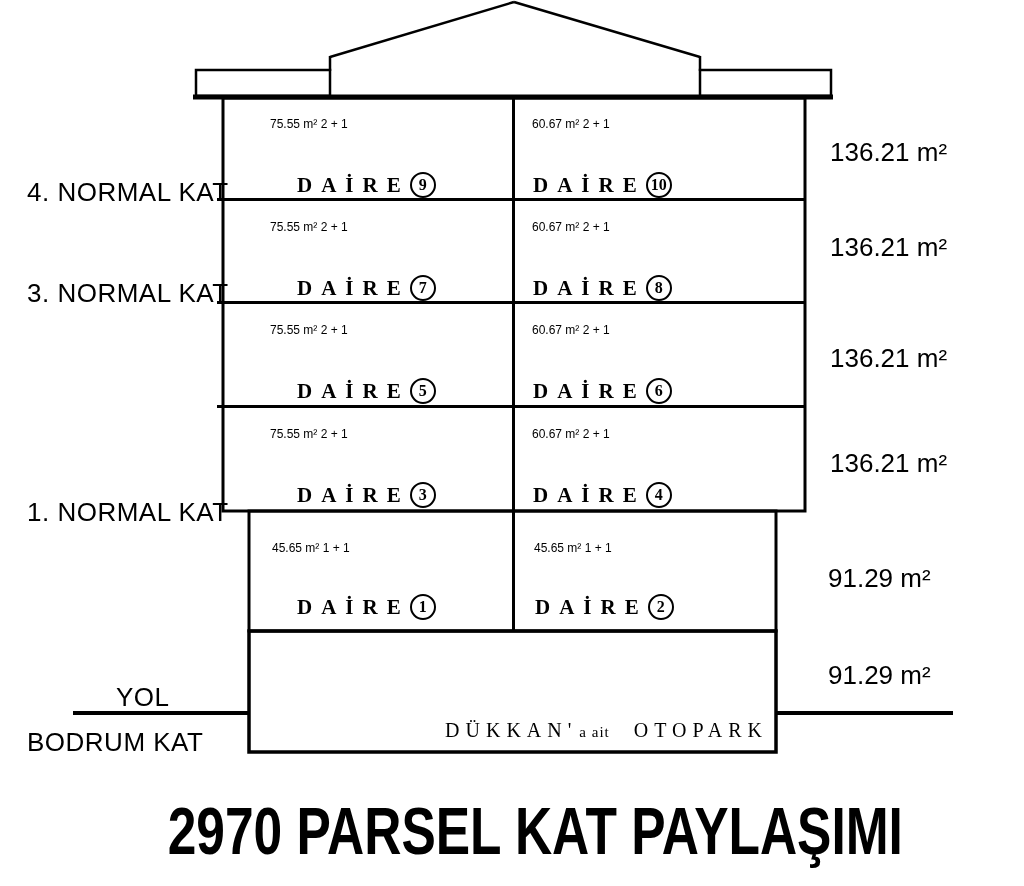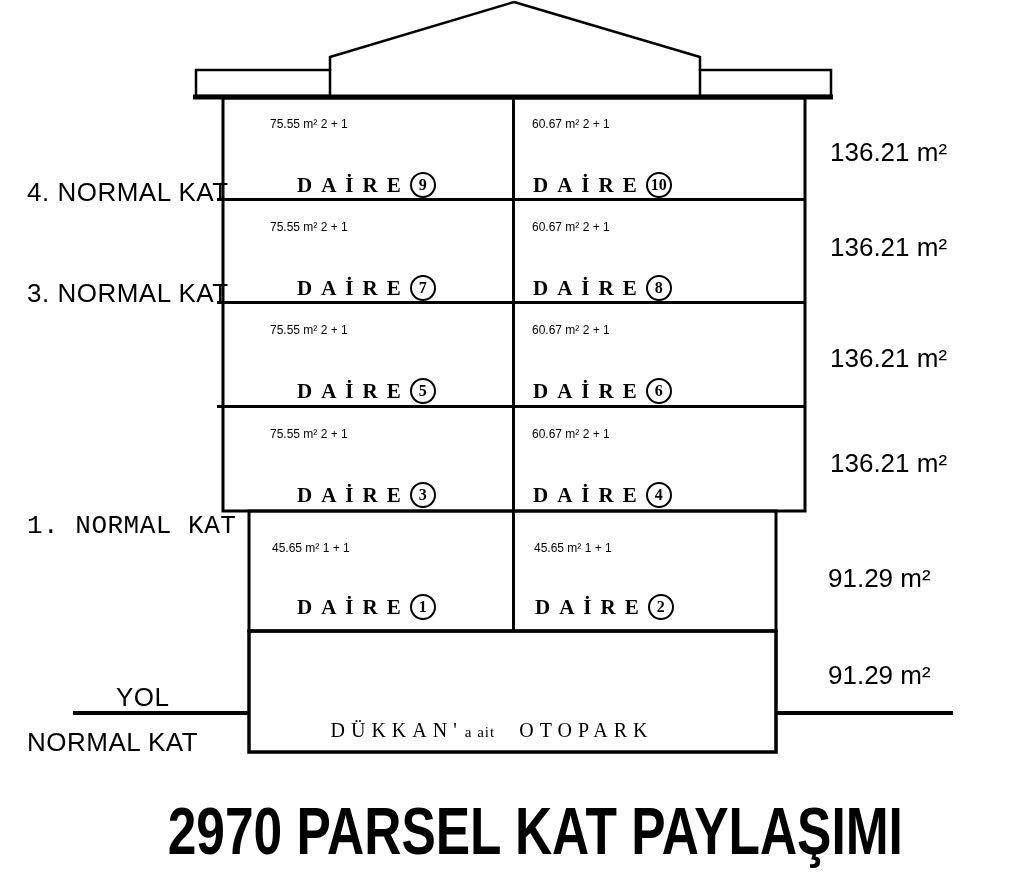--- a/index.html
+++ b/index.html
@@ -61,23 +61,23 @@
     <line x1="513.5" y1="511" x2="513.5" y2="631" stroke="#000" stroke-width="3"></line>
 
     <rect x="249" y="631" width="527" height="121" fill="none" stroke="#000" stroke-width="3.5"></rect>
 
     <line x1="73" y1="713" x2="249" y2="713" stroke="#000" stroke-width="4"></line>
     <line x1="776" y1="713" x2="953" y2="713" stroke="#000" stroke-width="4"></line>
   </svg>
 
   <div class="abs floor-label" style="left:27px;top:178px;">4. NORMAL KAT</div>
   <div class="abs floor-label" style="left:27px;top:279px;">3. NORMAL KAT</div>
-  <div class="abs floor-label" style="left:27px;top:512px;font-family:Liberation Mono, monospace;">1. NORMAL KAT</div>
+  <div class="abs floor-label" style="left:27px;top:498px;">1. NORMAL KAT</div>
   <div class="abs floor-label" style="left:116px;top:683px;">YOL</div>
-  <div class="abs floor-label" style="left:27px;top:728px;">NORMAL KAT</div>
+  <div class="abs floor-label" style="left:27px;top:728px;">BODRUM KAT</div>
 
   <div class="abs total" style="left:830px;top:139px;">136.21 m²</div>
   <div class="abs total" style="left:830px;top:234px;">136.21 m²</div>
   <div class="abs total" style="left:830px;top:345px;">136.21 m²</div>
   <div class="abs total" style="left:830px;top:450px;">136.21 m²</div>
   <div class="abs total" style="left:828px;top:565px;">91.29 m²</div>
   <div class="abs total" style="left:828px;top:662px;">91.29 m²</div>
 
   <div class="abs uarea" style="left:270px;top:113px;">75.55 m² 2 + 1</div>
   <div class="abs uarea" style="left:532px;top:113px;">60.67 m² 2 + 1</div>
@@ -127,21 +127,21 @@
   <div class="abs uarea" style="left:534px;top:537px;">45.65 m² 1 + 1</div>
   <div class="abs daire" style="left:297px;top:593px;">
     <span>DAİRE</span>
     <span class="circ">1</span>
   </div>
   <div class="abs daire" style="left:535px;top:593px;">
     <span>DAİRE</span>
     <span class="circ">2</span>
   </div>
 
-  <div class="abs shop" style="left:235px;top:719px;width:514px;">
+  <div class="abs shop" style="left:254px;top:719px;width:514px;justify-content:flex-end;">
     <span class="shop-main">DÜKKAN'</span>
     <span class="shop-small">a ait</span>
     <span class="shop-main">OTOPARK</span>
   </div>
 
   <div class="title-wrap">
     <span class="title">2970 PARSEL KAT PAYLAŞIMI</span>
   </div>
 
 </div>

